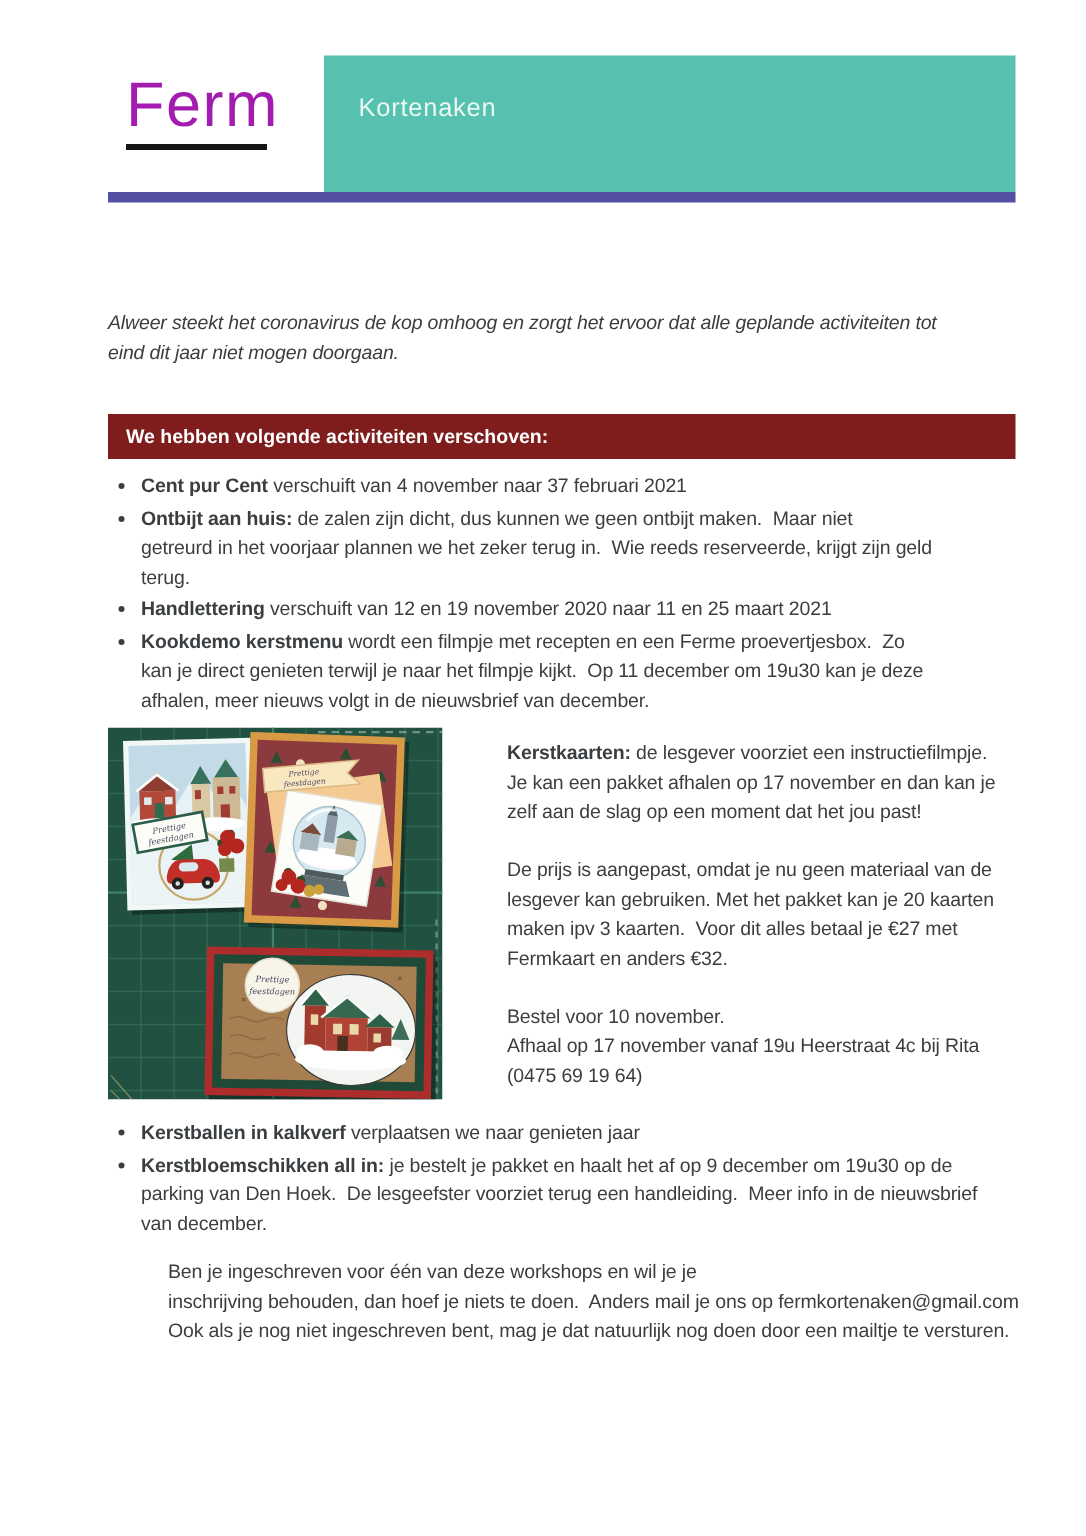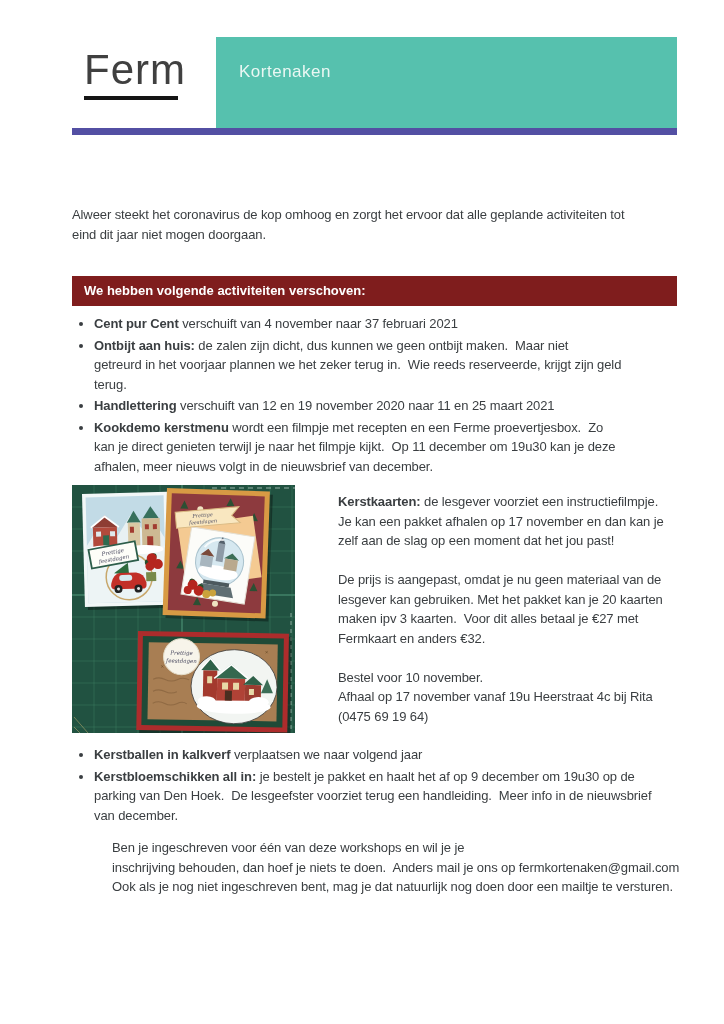--- a/index.html
+++ b/index.html
@@ -4,30 +4,30 @@
 <style>
   html,body{margin:0;padding:0;}
   body{
     width:724px;height:1024px;background:#ffffff;overflow:hidden;
     font-family:"Liberation Sans",sans-serif;color:#3a3e41;
     font-size:13px;line-height:19.5px;letter-spacing:-0.1px;
   }
   .page{position:relative;width:724px;height:1024px;background:#fff;}
   .abs{position:absolute;}
   
-  .logo-text{left:84px;top:48px;font-size:42px;line-height:44px;color:#404040;letter-spacing:1px;font-weight:400;}
+  .logo-text{left:84px;top:48px;font-size:42px;line-height:44px;color:#a21caf;letter-spacing:1px;font-weight:400;}
   .logo-underline{left:84px;top:96px;width:94px;height:4px;background:#151515;}
   .brand-block{left:216px;top:37px;width:461px;height:91px;background:#56c1ae;
     display:flex;align-items:center;padding-left:23px;box-sizing:border-box;padding-bottom:22px;}
   .brand-name{font-size:17px;color:#eaf7f3;letter-spacing:0.5px;font-weight:400;}
   .purple-rule{left:72px;top:128px;width:605px;height:7px;background:#534fa3;}
   
   .pre{white-space:pre;}
   .salutation{left:72px;top:170px;}
-  .intro-par{left:72px;top:205px;}
+  .intro-par{left:72px;top:205px;font-style:italic;}
   .banner{left:72px;top:276px;width:605px;height:30px;background:#7f1d1d;display:flex;align-items:center;
     padding-left:12px;box-sizing:border-box;color:#fff;font-weight:bold;font-size:13px;letter-spacing:0;}
   ul.bullets{margin:0;padding:0 0 0 22px;list-style:disc;}
   ul.bullets li{white-space:pre;margin:0 0 2px 0;}
   .bullets-1{left:72px;top:314px;width:600px;}
   .bullets-2{left:72px;top:745px;width:600px;}
   .kerst-col{left:308px;top:492px;margin-left:30px;}
   .closing{left:72px;top:838px;margin-left:40px;}
   b{font-weight:bold;}
   
@@ -200,21 +200,21 @@
 De prijs is aangepast, omdat je nu geen materiaal van de
 lesgever kan gebruiken. Met het pakket kan je 20 kaarten
 maken ipv 3 kaarten.  Voor dit alles betaal je €27 met
 Fermkaart en anders €32.
 
 Bestel voor 10 november.
 Afhaal op 17 november vanaf 19u Heerstraat 4c bij Rita
 (0475 69 19 64)</span></div>
 
   <ul class="abs bullets bullets-2">
-    <li><b>Kerstballen in kalkverf</b><span> verplaatsen we naar volgend jaar</span></li>
+    <li><b>Kerstballen in kalkverf</b><span> verplaatsen we naar genieten jaar</span></li>
     <li><b>Kerstbloemschikken all in:</b><span> je bestelt je pakket en haalt het af op 9 december om 19u30 op de
 parking van Den Hoek.  De lesgeefster voorziet terug een handleiding.  Meer info in de nieuwsbrief
 van december.</span></li>
   </ul>
 
   <div class="abs closing pre">Ben je ingeschreven voor één van deze workshops en wil je je
 inschrijving behouden, dan hoef je niets te doen.  Anders mail je ons op fermkortenaken@gmail.com
 Ook als je nog niet ingeschreven bent, mag je dat natuurlijk nog doen door een mailtje te versturen.</div>
 
 </div>

